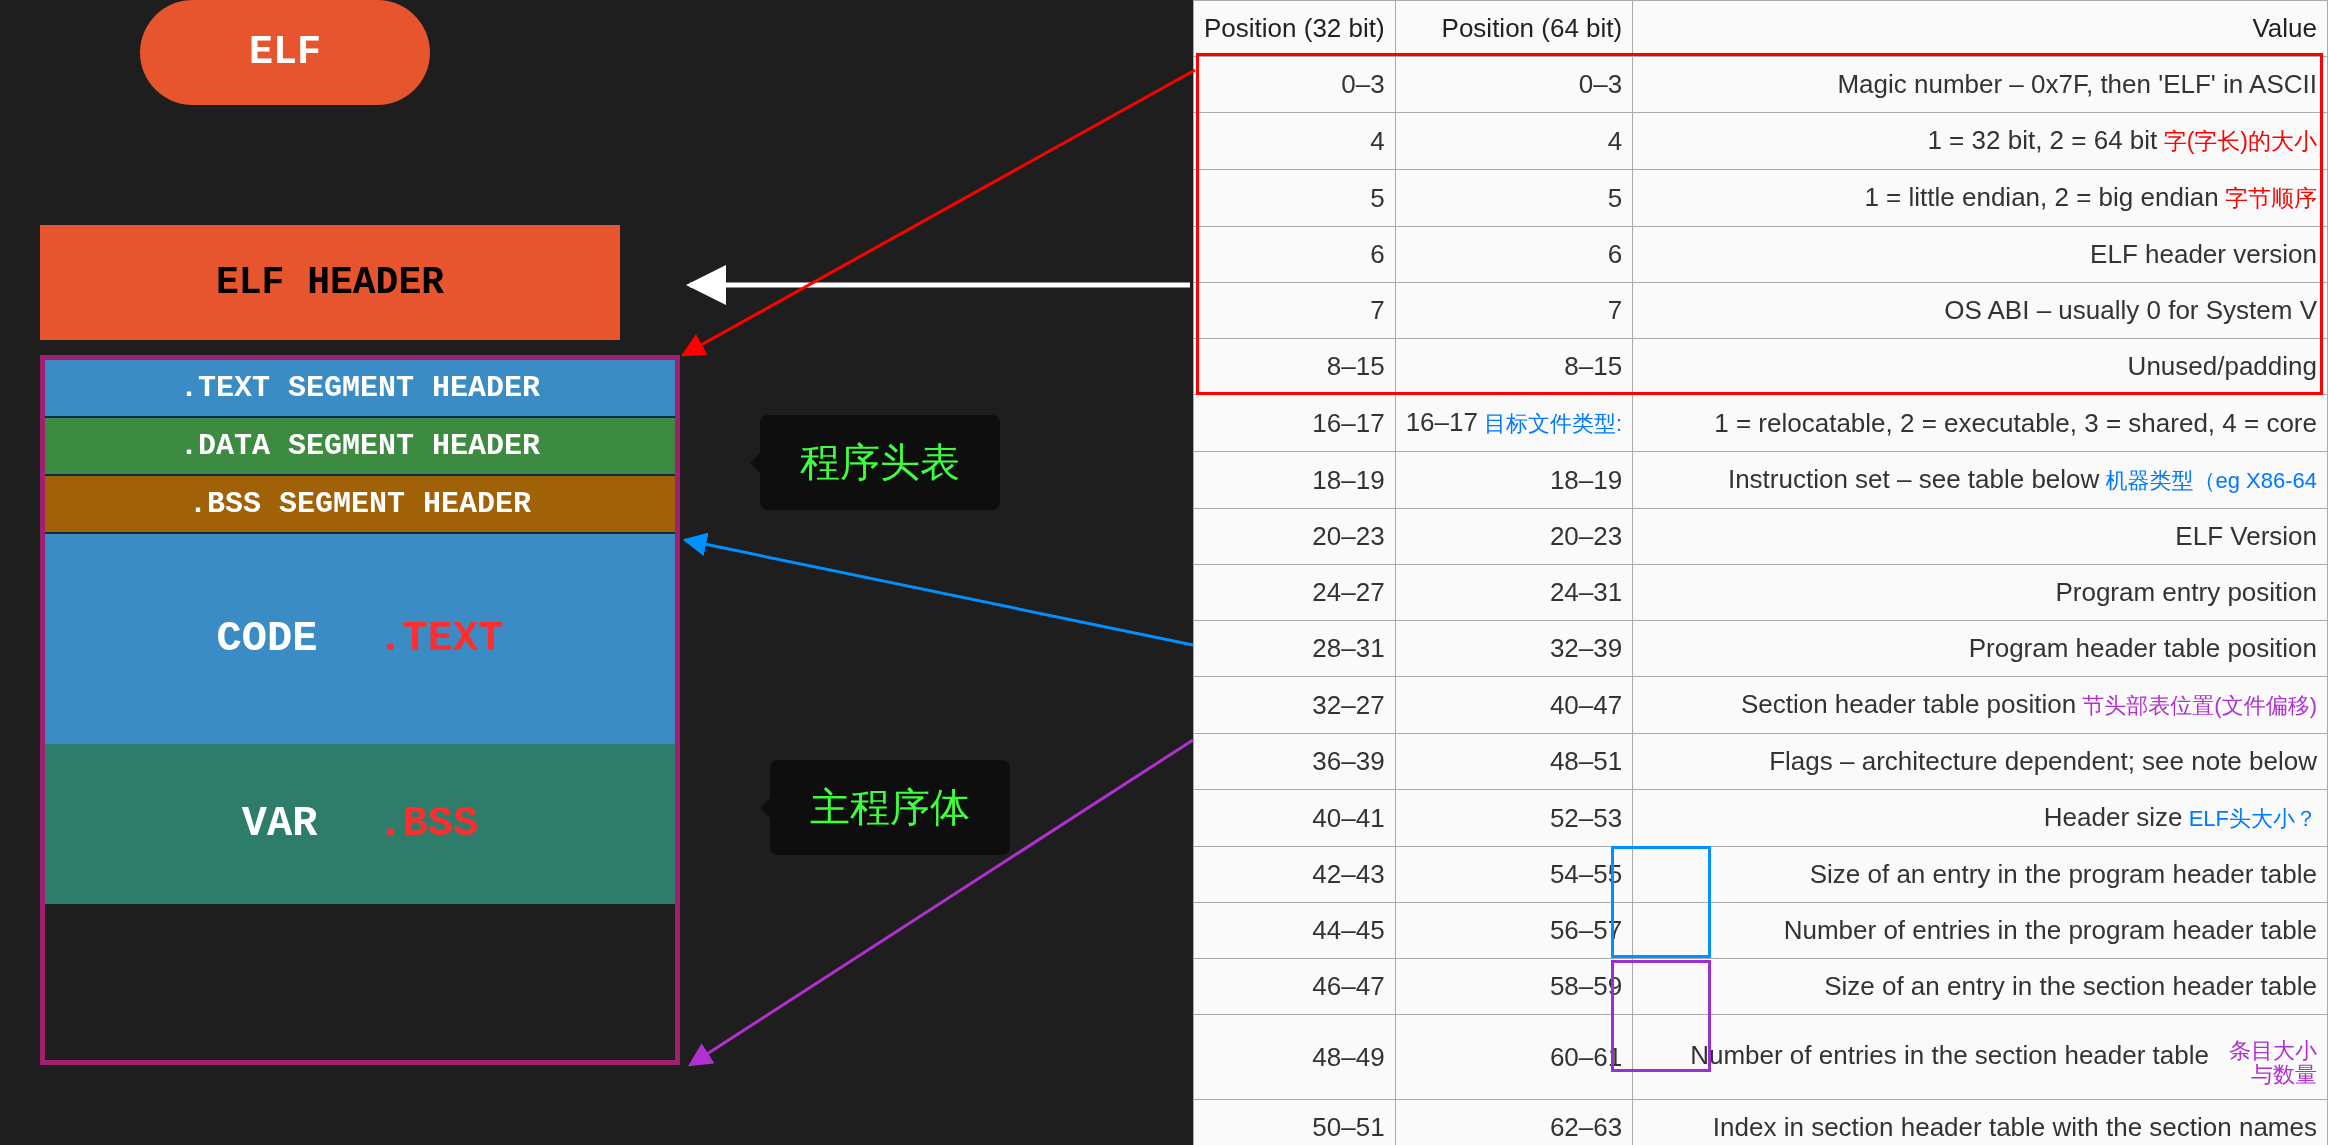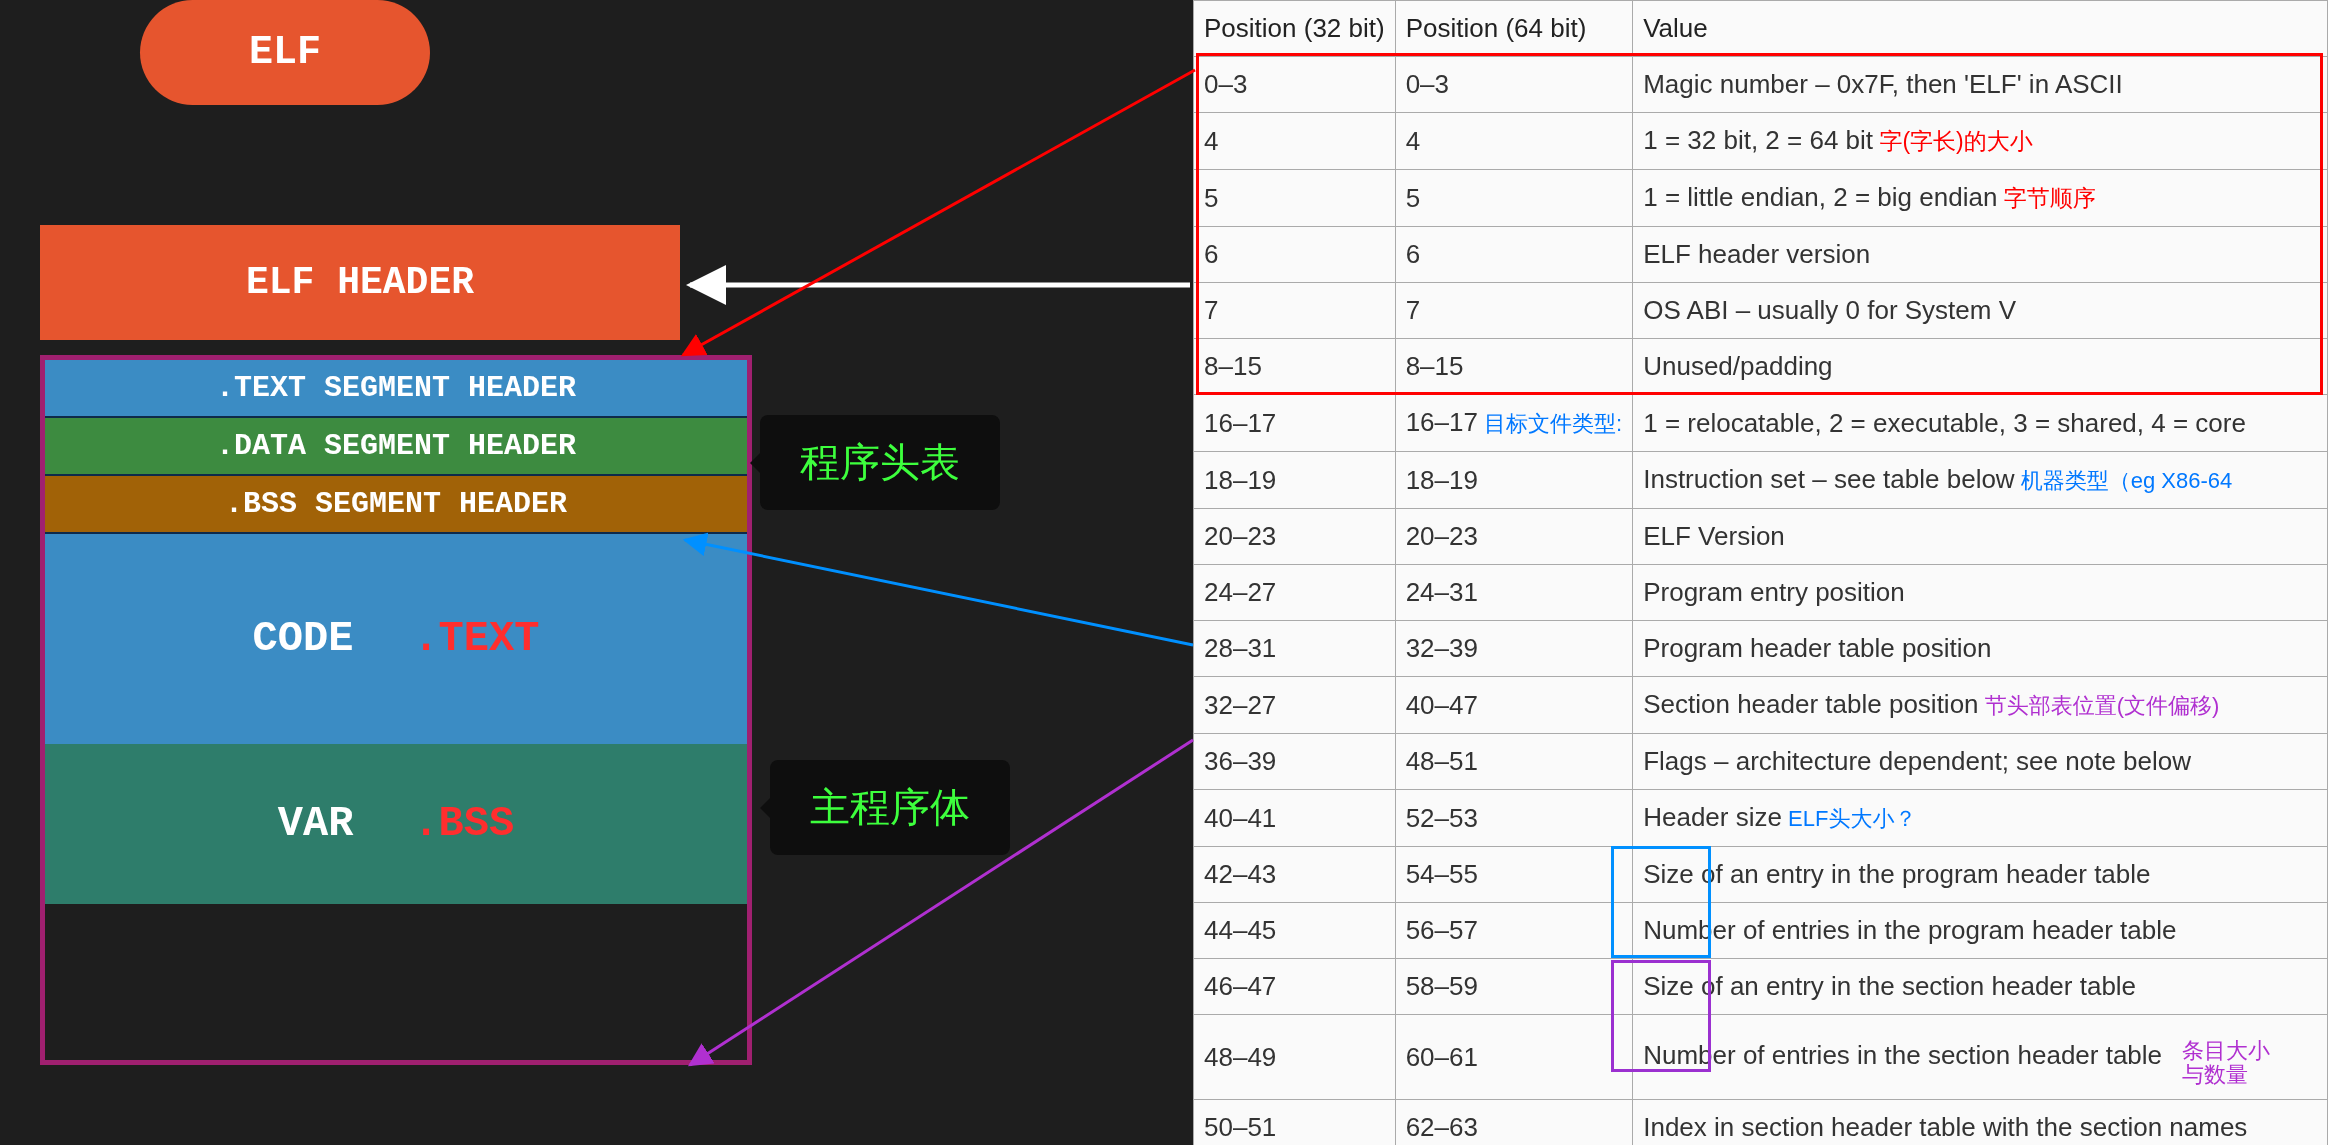--- a/index.html
+++ b/index.html
@@ -24,30 +24,30 @@
     width: 290px; height: 105px;
     background: #e6552e;
     border-radius: 60px;
     display: flex; align-items: center; justify-content: center;
     color: #fff; font-size: 40px;
   }
 
   .elf-header-box {
     position: absolute;
     left: 40px; top: 225px;
-    width: 640px; height: 115px;
+    width: 580px; height: 115px;
     background: #e6552e;
     display: flex; align-items: center; justify-content: center;
-    color: #ffffff; font-size: 38px;
+    color: #000000; font-size: 38px;
   }
 
   .big-container {
     position: absolute;
     left: 40px; top: 355px;
-    width: 712px; height: 710px;
+    width: 640px; height: 710px;
     border: 5px solid #a02070;
   }
 
   .seg-row {
     width: 100%; height: 58px;
     display: flex; align-items: center; justify-content: center;
     color: #fff; font-size: 30px;
     border-bottom: 2px solid #0e2a4a;
   }
   .seg-blue { background: #3b8cc4; }
@@ -92,21 +92,21 @@
   }
   table.elf-table {
     width: 100%;
     border-collapse: collapse;
     font-size: 26px;
     color: #333;
   }
   table.elf-table th, table.elf-table td {
     border: 1px solid #aaa;
     padding: 12px 10px;
-    text-align: left;
+    text-align: right;
     white-space: nowrap;
     vertical-align: middle;
   }
   table.elf-table th { font-weight: normal; color: #222; }
   .col-a { width: 200px; }
   .col-b { width: 215px; }
 
   
   .ann-red { color: #ff0000; font-size: 23px; }
   .ann-blue { color: #0078ff; font-size: 22px; }

